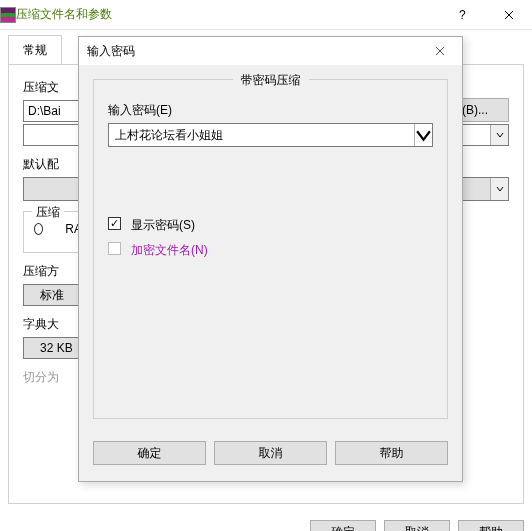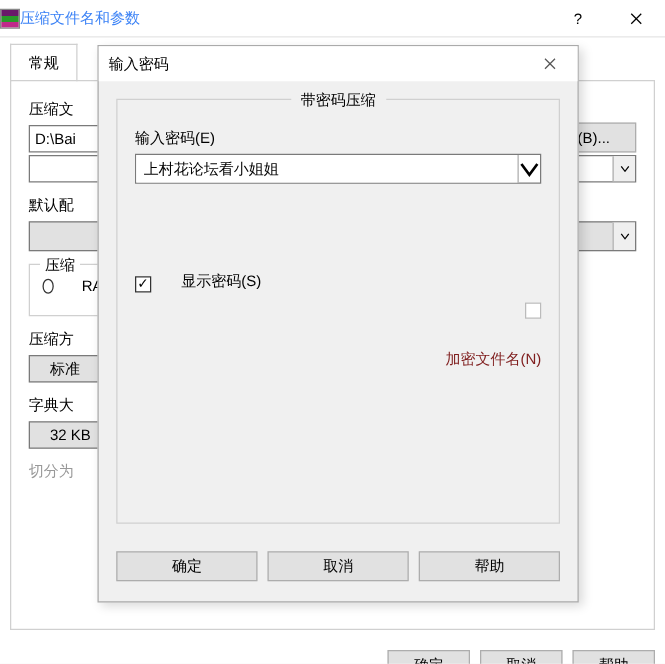--- a/index.html
+++ b/index.html
@@ -1,18 +1,18 @@
 <!DOCTYPE html>
 <html><head>
 <meta charset="utf-8">
 <style>
   * { box-sizing: border-box; font-family: "Microsoft YaHei", "Segoe UI", sans-serif; font-size: 12px; }
   body { margin: 0; width: 532px; height: 531px; background: #fff; overflow: hidden; position: relative; }
   .titlebar { display: flex; align-items: center; height: 30px; background: #fff; border-bottom: 1px solid #e5e5e5; }
-  .titlebar .title { flex: 1; color: #3b82f6; }
+  .titlebar .title { flex: 1; color: #4d7c0f; }
   .titlebar .btn { width: 46px; height: 30px; display: flex; align-items: center; justify-content: center; color: #000; }
   .titlebar .btn svg { width: 10px; height: 10px; }
   .tabs { margin: 4px 8px 0 8px; display: flex; }
   .tab { padding: 6px 14px; border: 1px solid #d0d0d0; border-bottom: none; background: #fff; position: relative; top: 1px; }
   .page { margin: 0 8px 8px 8px; border: 1px solid #d0d0d0; padding: 14px 14px 14px 14px; height: 440px; position: relative; }
   .lbl { color: #000; margin-bottom: 4px; }
   .row { margin-bottom: 10px; }
   input[type=text], select.txt, .combo { width: 100%; height: 22px; border: 1px solid #7a7a7a; background: #fff; padding: 2px 4px; }
   .combo { display: flex; align-items: center; position: relative; padding-left: 16px; }
   .combo .arrow { position: absolute; right: 0; top: 0; width: 18px; height: 100%; border-left: 1px solid #adadad; display: flex; align-items: center; justify-content: center; background: #efefef; }
@@ -29,24 +29,24 @@
   .modal .mtitle { display: flex; align-items: center; height: 28px; background: #fff; padding: 0 8px; }
   .modal .mtitle .title { flex: 1; }
   .modal .mtitle .close { width: 28px; height: 28px; display: flex; align-items: center; justify-content: center; }
   .modal .mbody { padding: 0; }
   .groupbox { border: 1px solid #d0d0d0; margin: 14px; padding: 22px 14px 14px 14px; position: relative; height: 340px; }
   .groupbox .legend { position: absolute; top: -8px; left: 50%; transform: translateX(-50%); background: #f0f0f0; padding: 0 8px; }
   .pw-combo { display: flex; align-items: center; border: 1px solid #7a7a7a; background: #fff; height: 24px; }
   .pw-combo input { border: none; flex: 1; padding: 2px 6px; outline: none; }
   .pw-combo .dd { width: 18px; height: 100%; border-left: 1px solid #adadad; display: flex; align-items: center; justify-content: center; }
   .checks { margin-top: 70px; }
-  .chk { display: flex; align-items: flex-end; gap: 24px; margin-bottom: 8px; }
+  .chk { display: flex; align-items: flex-start; gap: 10px; margin-bottom: 8px; }
   .chk .box { width: 13px; height: 13px; border: 1px solid #333; background: #fff; display: flex; align-items: center; justify-content: center; }
   .chk .box.checked::after { content: "✓"; font-size: 11px; line-height: 1; }
-  .chk.disabled { color: #7f1d1d; flex-direction: column; }
+  .chk.disabled { color: #a21caf; }
   .chk.disabled .box { border-color: #bbb; }
   .orgbtn { width: 100%; height: 26px; background: #e1e1e1; border: 1px solid #adadad; margin-top: 30px; }
   .mbtns { display: flex; gap: 8px; justify-content: center; padding: 8px 14px; }
   .mbtns button { flex: 1; height: 24px; background: #e1e1e1; border: 1px solid #adadad; }
   .rar-icon { display:inline-block; width:16px; height:16px; background: linear-gradient(#6a1a6a 0 33%, #2a9a2a 33% 66%, #c02a8a 66% 100%); border:1px solid #888;}
 </style>
 </head>
 <body>
 
 <div class="titlebar">

